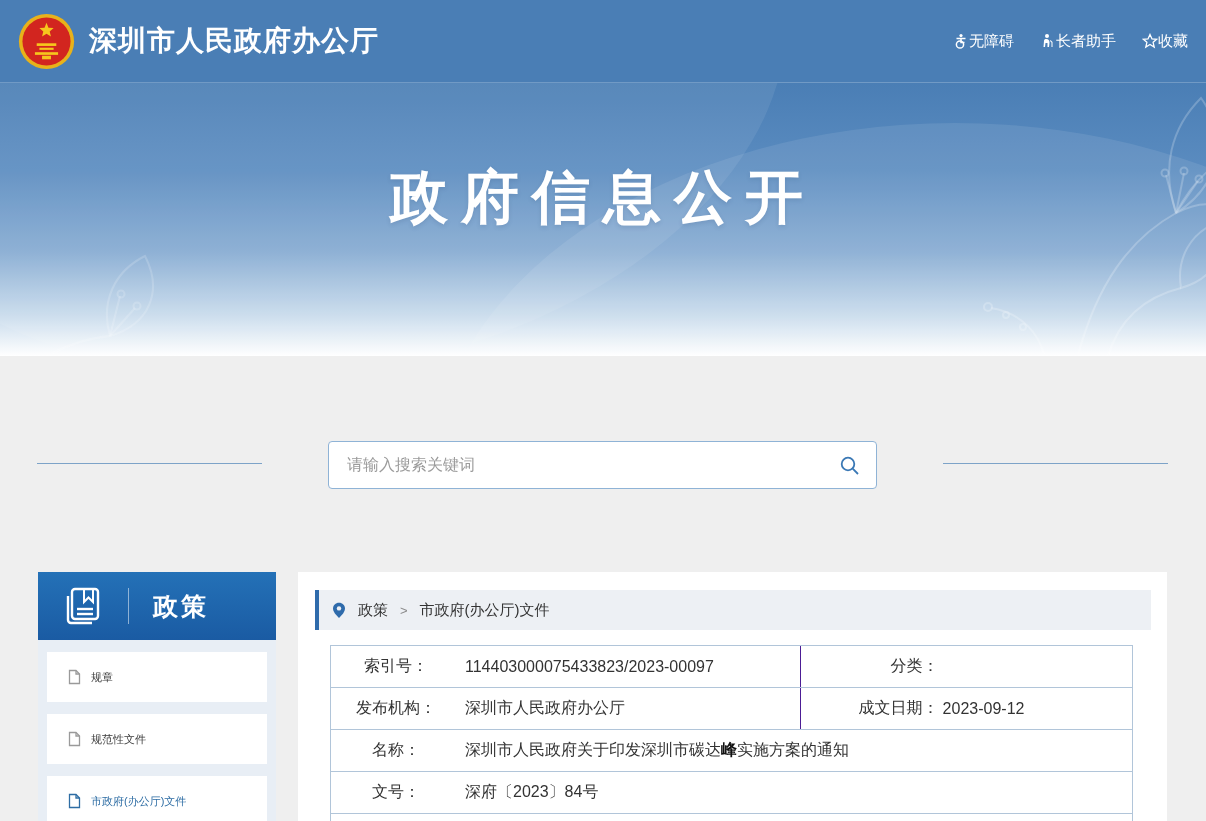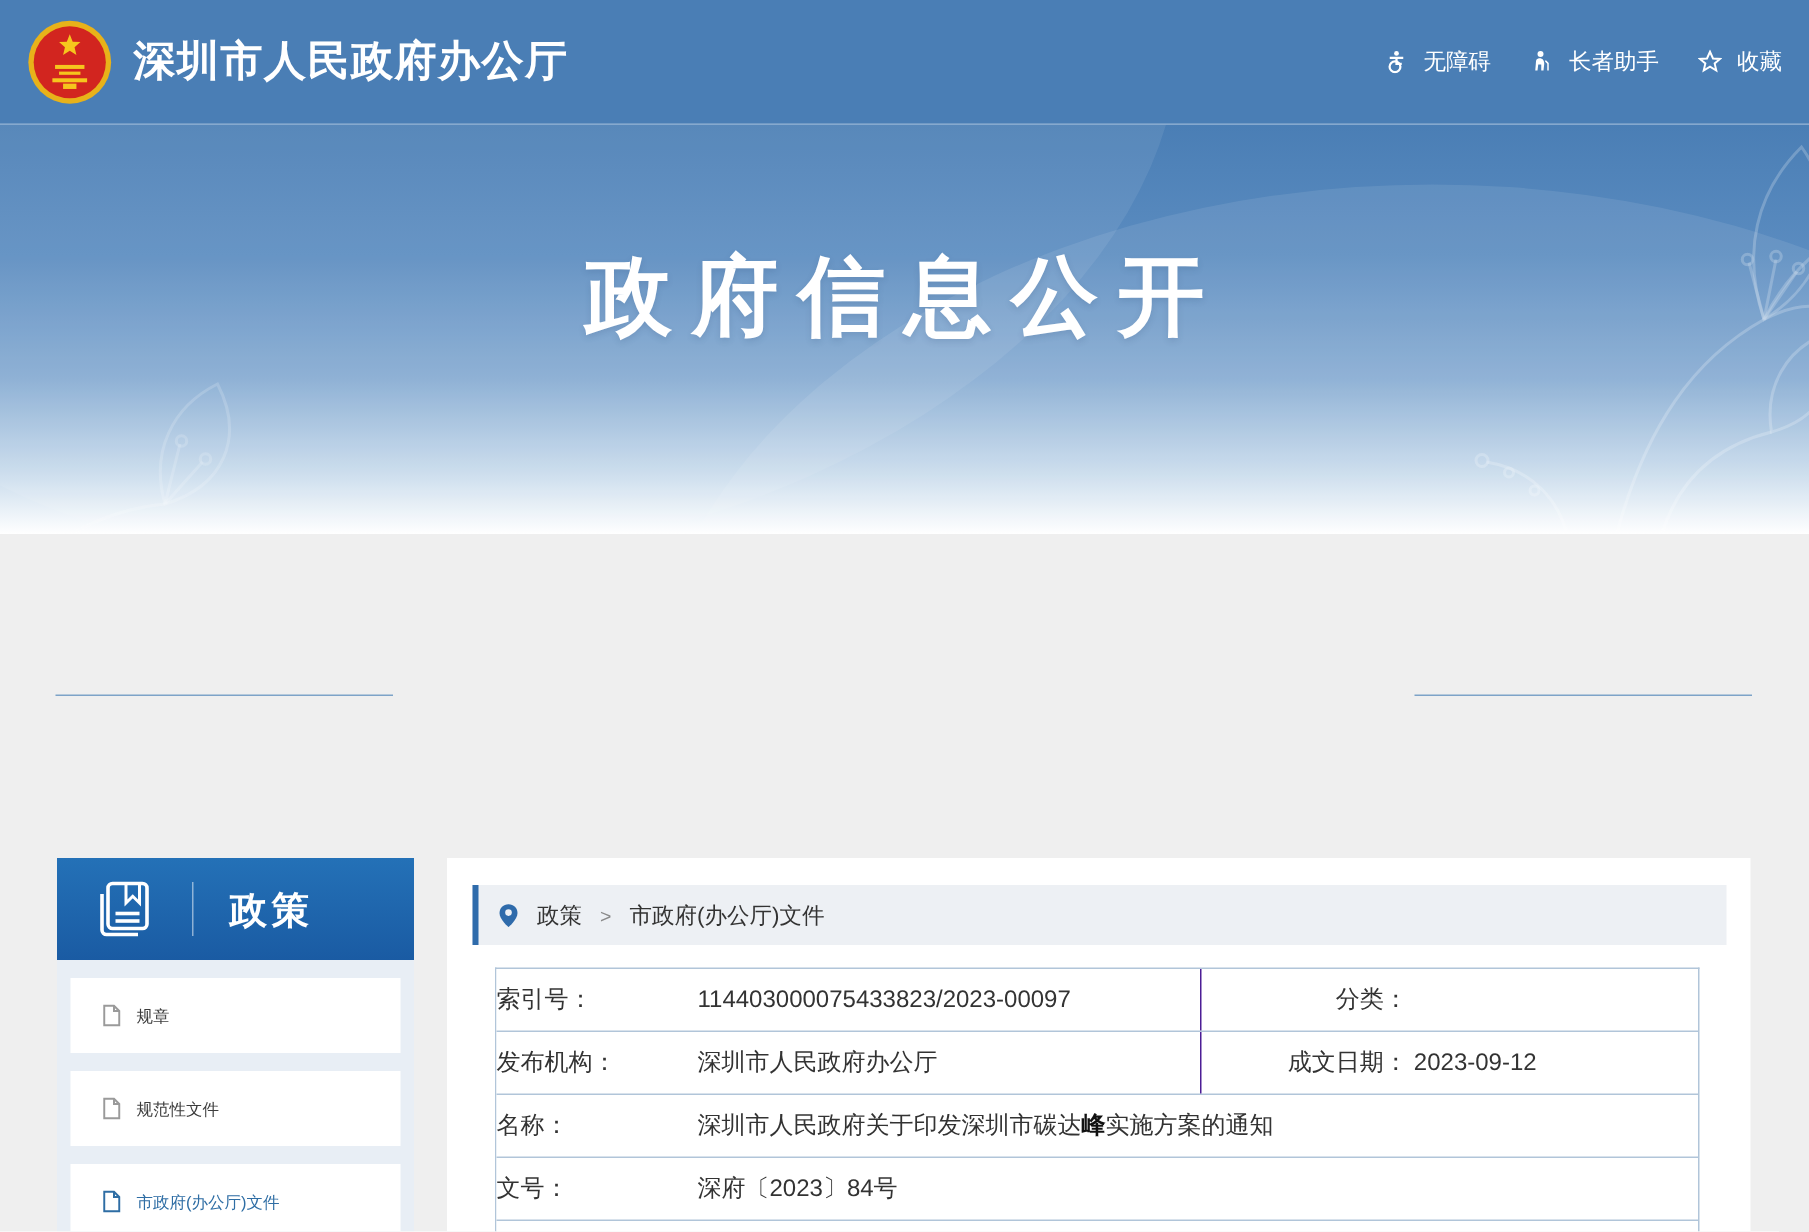--- a/index.html
+++ b/index.html
@@ -6,21 +6,21 @@
   body{font-family:"Liberation Sans","DejaVu Sans",sans-serif;background:#fff;}
   .page{position:relative;width:1206px;height:821px;overflow:hidden;background:#fff;}
 
   
   .topbar{position:absolute;top:0;left:0;right:0;height:83px;background:#4a7eb5;
     display:flex;align-items:center;padding:0 18px;box-sizing:border-box;z-index:3;
     border-bottom:1px solid rgba(255,255,255,0.22);}
   .logo-link{display:flex;align-items:center;gap:14px;cursor:pointer;}
   .site-title{color:#fff;font-size:28px;font-weight:bold;letter-spacing:1px;}
   .topbar-links{margin-left:auto;display:flex;align-items:center;gap:26px;}
-  .toplink{display:flex;align-items:center;gap:10px;color:#fff;font-size:15px;cursor:pointer;}
+  .toplink{display:flex;align-items:center;gap:0;color:#fff;font-size:15px;cursor:pointer;}
   .toplink svg{display:block;}
 
   
   .banner{position:absolute;top:83px;left:0;right:0;height:273px;overflow:hidden;
     background:linear-gradient(180deg,#4a7eb5 0%,#5b8cc0 32%,#86abd2 62%,#c8dbec 85%,#ffffff 100%);}
   .swoosh1{position:absolute;width:950px;height:620px;border-radius:50%;
     background:rgba(255,255,255,0.08);top:-330px;left:-160px;transform:rotate(-9deg);}
   .swoosh2{position:absolute;width:1050px;height:720px;border-radius:50%;
     background:rgba(255,255,255,0.09);top:40px;left:430px;}
   .flower-right{position:absolute;right:-20px;top:-10px;opacity:.55;}
@@ -63,21 +63,21 @@
   .crumb{cursor:pointer;}
   .crumb-sep{color:#8a8a8a;margin:0 12px;font-size:13px;}
 
   .doc-table{margin:15px 0 0 32px;width:803px;border:1px solid #b1c5d9;border-bottom:none;box-sizing:border-box;}
   .trow{display:flex;align-items:stretch;min-height:41px;border-bottom:1px solid #b1c5d9;
     font-size:16px;color:#333;background:#fff;}
   .trow.partial{min-height:30px;border-bottom:none;}
   .tcol1{flex:0 0 58.5%;display:flex;align-items:center;}
   .tcol2{flex:1;border-left:1px solid #4c1d95;display:flex;align-items:center;}
   .tcol-full{flex:1;display:flex;align-items:center;}
-  .tlabel{display:inline-block;width:130px;text-align:left;flex-shrink:0;color:#333;}
+  .tlabel{display:inline-block;width:130px;text-align:center;flex-shrink:0;color:#333;}
   .tlabel2{display:inline-block;width:138px;text-align:right;flex-shrink:0;color:#333;}
   .tvalue{margin-left:4px;}
   .hl{font-weight:bold;color:#111;}
 </style>
 </head>
 <body>
 
 <div class="page">
 
   <header class="topbar">
@@ -153,20 +153,29 @@
         <circle cx="46" cy="152" r="3"></circle>
     </svg>
     <h1 class="banner-title">政府信息公开</h1>
   </section>
 
   <section class="content">
 
     <div class="deco-line left"></div>
     <div class="deco-line right"></div>
 
+    <div class="searchbox">
+      <input type="text" placeholder="请输入搜索关键词" style="">
+      <button class="search-btn">
+        <svg width="21" height="21" viewBox="0 0 21 21" fill="none" stroke="#3a78b5" stroke-width="1.8">
+          <circle cx="9" cy="9" r="6.3"></circle>
+          <line x1="13.7" y1="13.7" x2="19" y2="19"></line>
+        </svg>
+      </button>
+    </div>
 
     <aside class="sidebar">
       <div class="sidebar-header">
         <svg width="44" height="44" viewBox="0 0 44 44" fill="none" stroke="#fff" stroke-width="2.4">
           <path d="M8 12 V36 a3 3 0 0 0 3 3 H32"></path>
           <rect x="12" y="5" width="26" height="30" rx="3"></rect>
           <path d="M24 5 V18 L28.5 13.5 L33 18 V5" stroke-width="2"></path>
           <line x1="17" y1="25" x2="33" y2="25"></line>
           <line x1="17" y1="30" x2="33" y2="30"></line>
         </svg>

